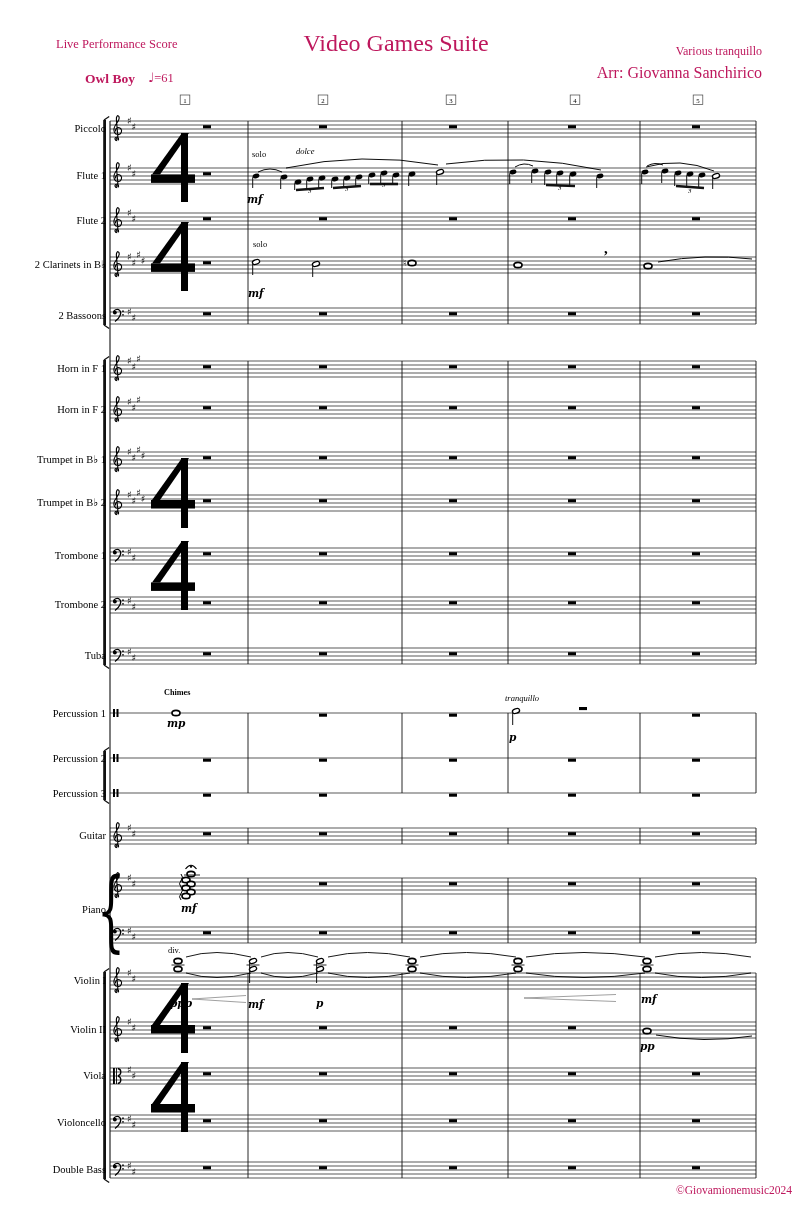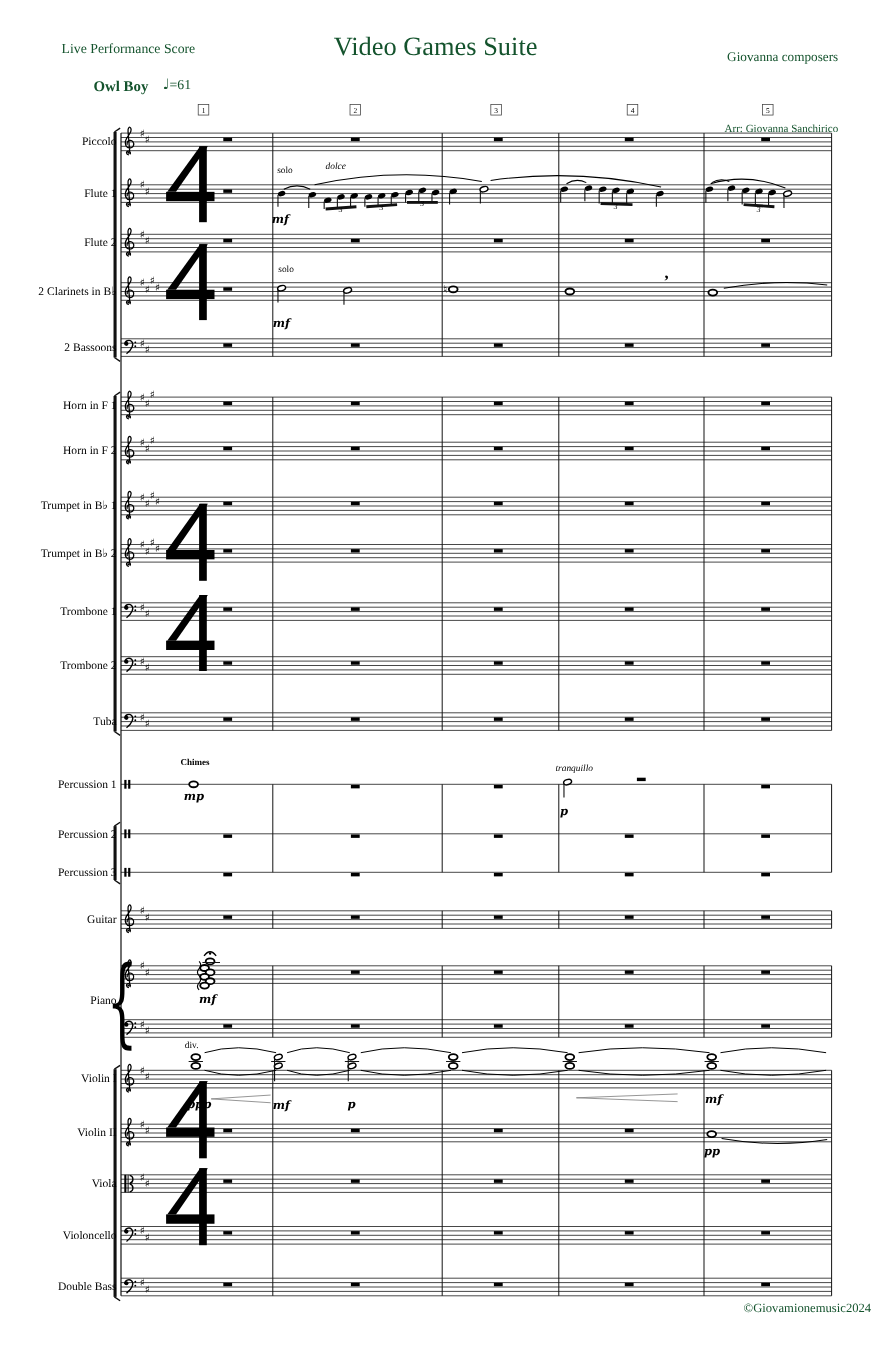--- a/index.html
+++ b/index.html
@@ -1,35 +1,35 @@
 <!DOCTYPE html>
 <html><head>
 <meta charset="utf-8">
 <style>
   html,body{margin:0;padding:0;background:#e8e8e8;}
   .page{position:relative;width:792px;height:1224px;background:#ffffff;overflow:hidden;
-        font-family:"Liberation Serif", serif;color:#14532d;}
+        font-family:"Liberation Serif", serif;color:#be185d;}
   .page svg{position:absolute;left:0;top:0;}
   .hdr{position:absolute;white-space:nowrap;}
   .t-score-type{left:56px;top:37px;font-size:12.5px;}
   .t-title{left:0;right:0;top:30px;text-align:center;font-size:24px;}
   .t-composer{right:30px;top:44px;font-size:12px;text-align:right;}
-  .t-arranger{right:30px;top:64px;font-size:10px;text-align:left;margin-top:48px;}
+  .t-arranger{right:30px;top:64px;font-size:16px;text-align:left;}
   .t-movement{left:85px;top:71px;font-size:13.5px;font-weight:bold;font-family:Liberation Serif, serif;}
   .t-tempo{left:148px;top:70px;font-size:12.5px;}
   .t-tempo .nq{font-family:"DejaVu Sans",sans-serif;font-size:13px;}
   .t-footer{left:0;right:0;top:1184px;text-align:right;font-size:11.5px;}
 </style>
 </head>
 <body>
 
 <div class="page">
   <div class="hdr t-score-type">Live Performance Score</div>
   <div class="hdr t-title">Video Games Suite</div>
-  <div class="hdr t-composer">Giovanna composers</div>
+  <div class="hdr t-composer">Various tranquillo</div>
   <div class="hdr t-arranger">Arr: Giovanna Sanchirico</div>
   <div class="hdr t-movement">Owl Boy</div>
   <div class="hdr t-tempo"><span class="nq">♩</span><span>=61</span></div>
   <div id="score-host">
       <svg width="792" height="1224">
         <line x1="110" y1="121" x2="756" y2="121" stroke="#111" stroke-width="0.7"></line>
         <line x1="110" y1="125" x2="756" y2="125" stroke="#111" stroke-width="0.7"></line>
         <line x1="110" y1="129" x2="756" y2="129" stroke="#111" stroke-width="0.7"></line>
         <line x1="110" y1="133" x2="756" y2="133" stroke="#111" stroke-width="0.7"></line>
         <line x1="110" y1="137" x2="756" y2="137" stroke="#111" stroke-width="0.7"></line>

